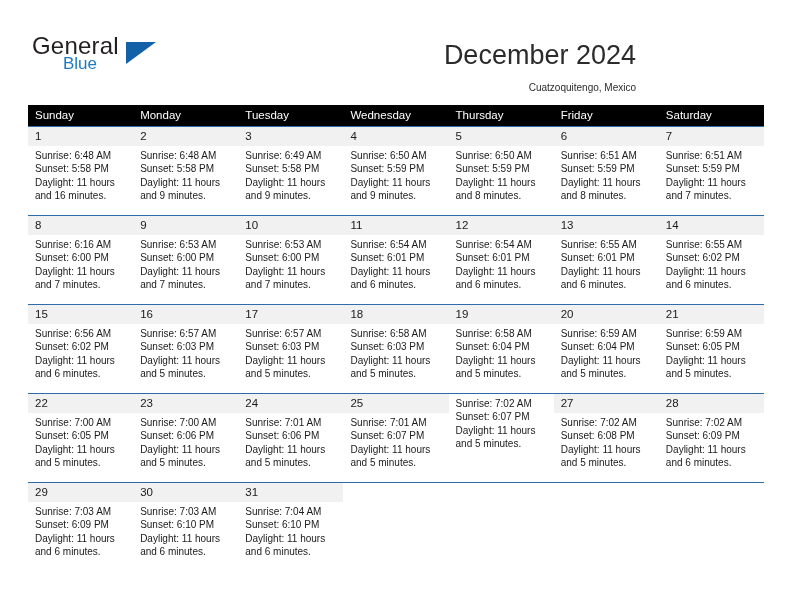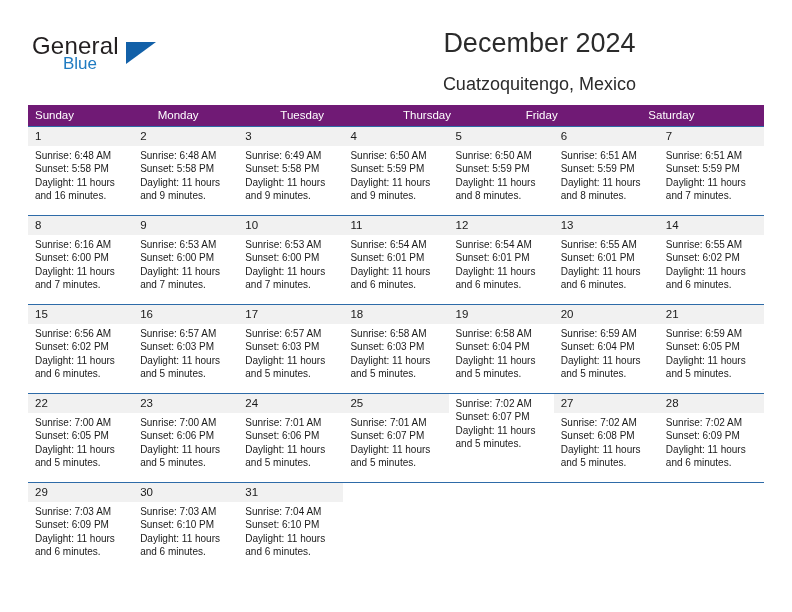--- a/index.html
+++ b/index.html
@@ -59,49 +59,49 @@
     top: 10px;
     width: 0;
     height: 0;
     border-left: 30px solid #1260a8;
     border-bottom: 22px solid transparent;
   }
 
   .title-block {
     position: absolute;
     right: 0;
-    top: 0;
-    text-align: center;
+    top: 12px;
+    text-align: right;
   }
   .cal-title {
     font-size: 27px;
     color: #2b2b2b;
     line-height: 34px;
     white-space: nowrap;
     font-weight: normal;
     margin: 0;
   }
   .cal-subtitle {
-    font-size: 18px;
+    font-size: 10px;
     color: #2b2b2b;
     line-height: 20px;
-    margin-top: 14px;
+    margin-top: 6px;
     white-space: nowrap;
   }
 
   
   .calendar {
     position: absolute;
     left: 28px;
     top: 105px;
     width: 736px;
   }
   .weekday-row {
     display: flex;
-    background: #701a75;
+    background: #000000;
     height: 21px;
   }
   .weekday {
     flex: 1 1 0;
     color: #ffffff;
     font-size: 11.5px;
     line-height: 21px;
     padding-left: 7px;
     box-sizing: border-box;
     white-space: nowrap;
@@ -164,20 +164,21 @@
     </div>
 
   </div>
 
   <div class="calendar">
 
     <div class="weekday-row">
       <div class="weekday">Sunday</div>
       <div class="weekday">Monday</div>
       <div class="weekday">Tuesday</div>
+      <div class="weekday">Wednesday</div>
       <div class="weekday">Thursday</div>
       <div class="weekday">Friday</div>
       <div class="weekday">Saturday</div>
     </div>
 
     <div class="week">
       <div class="day">
         <div class="day-num-band">1</div>
         <div class="day-info">
           <div>Sunrise: 6:48 AM</div>

